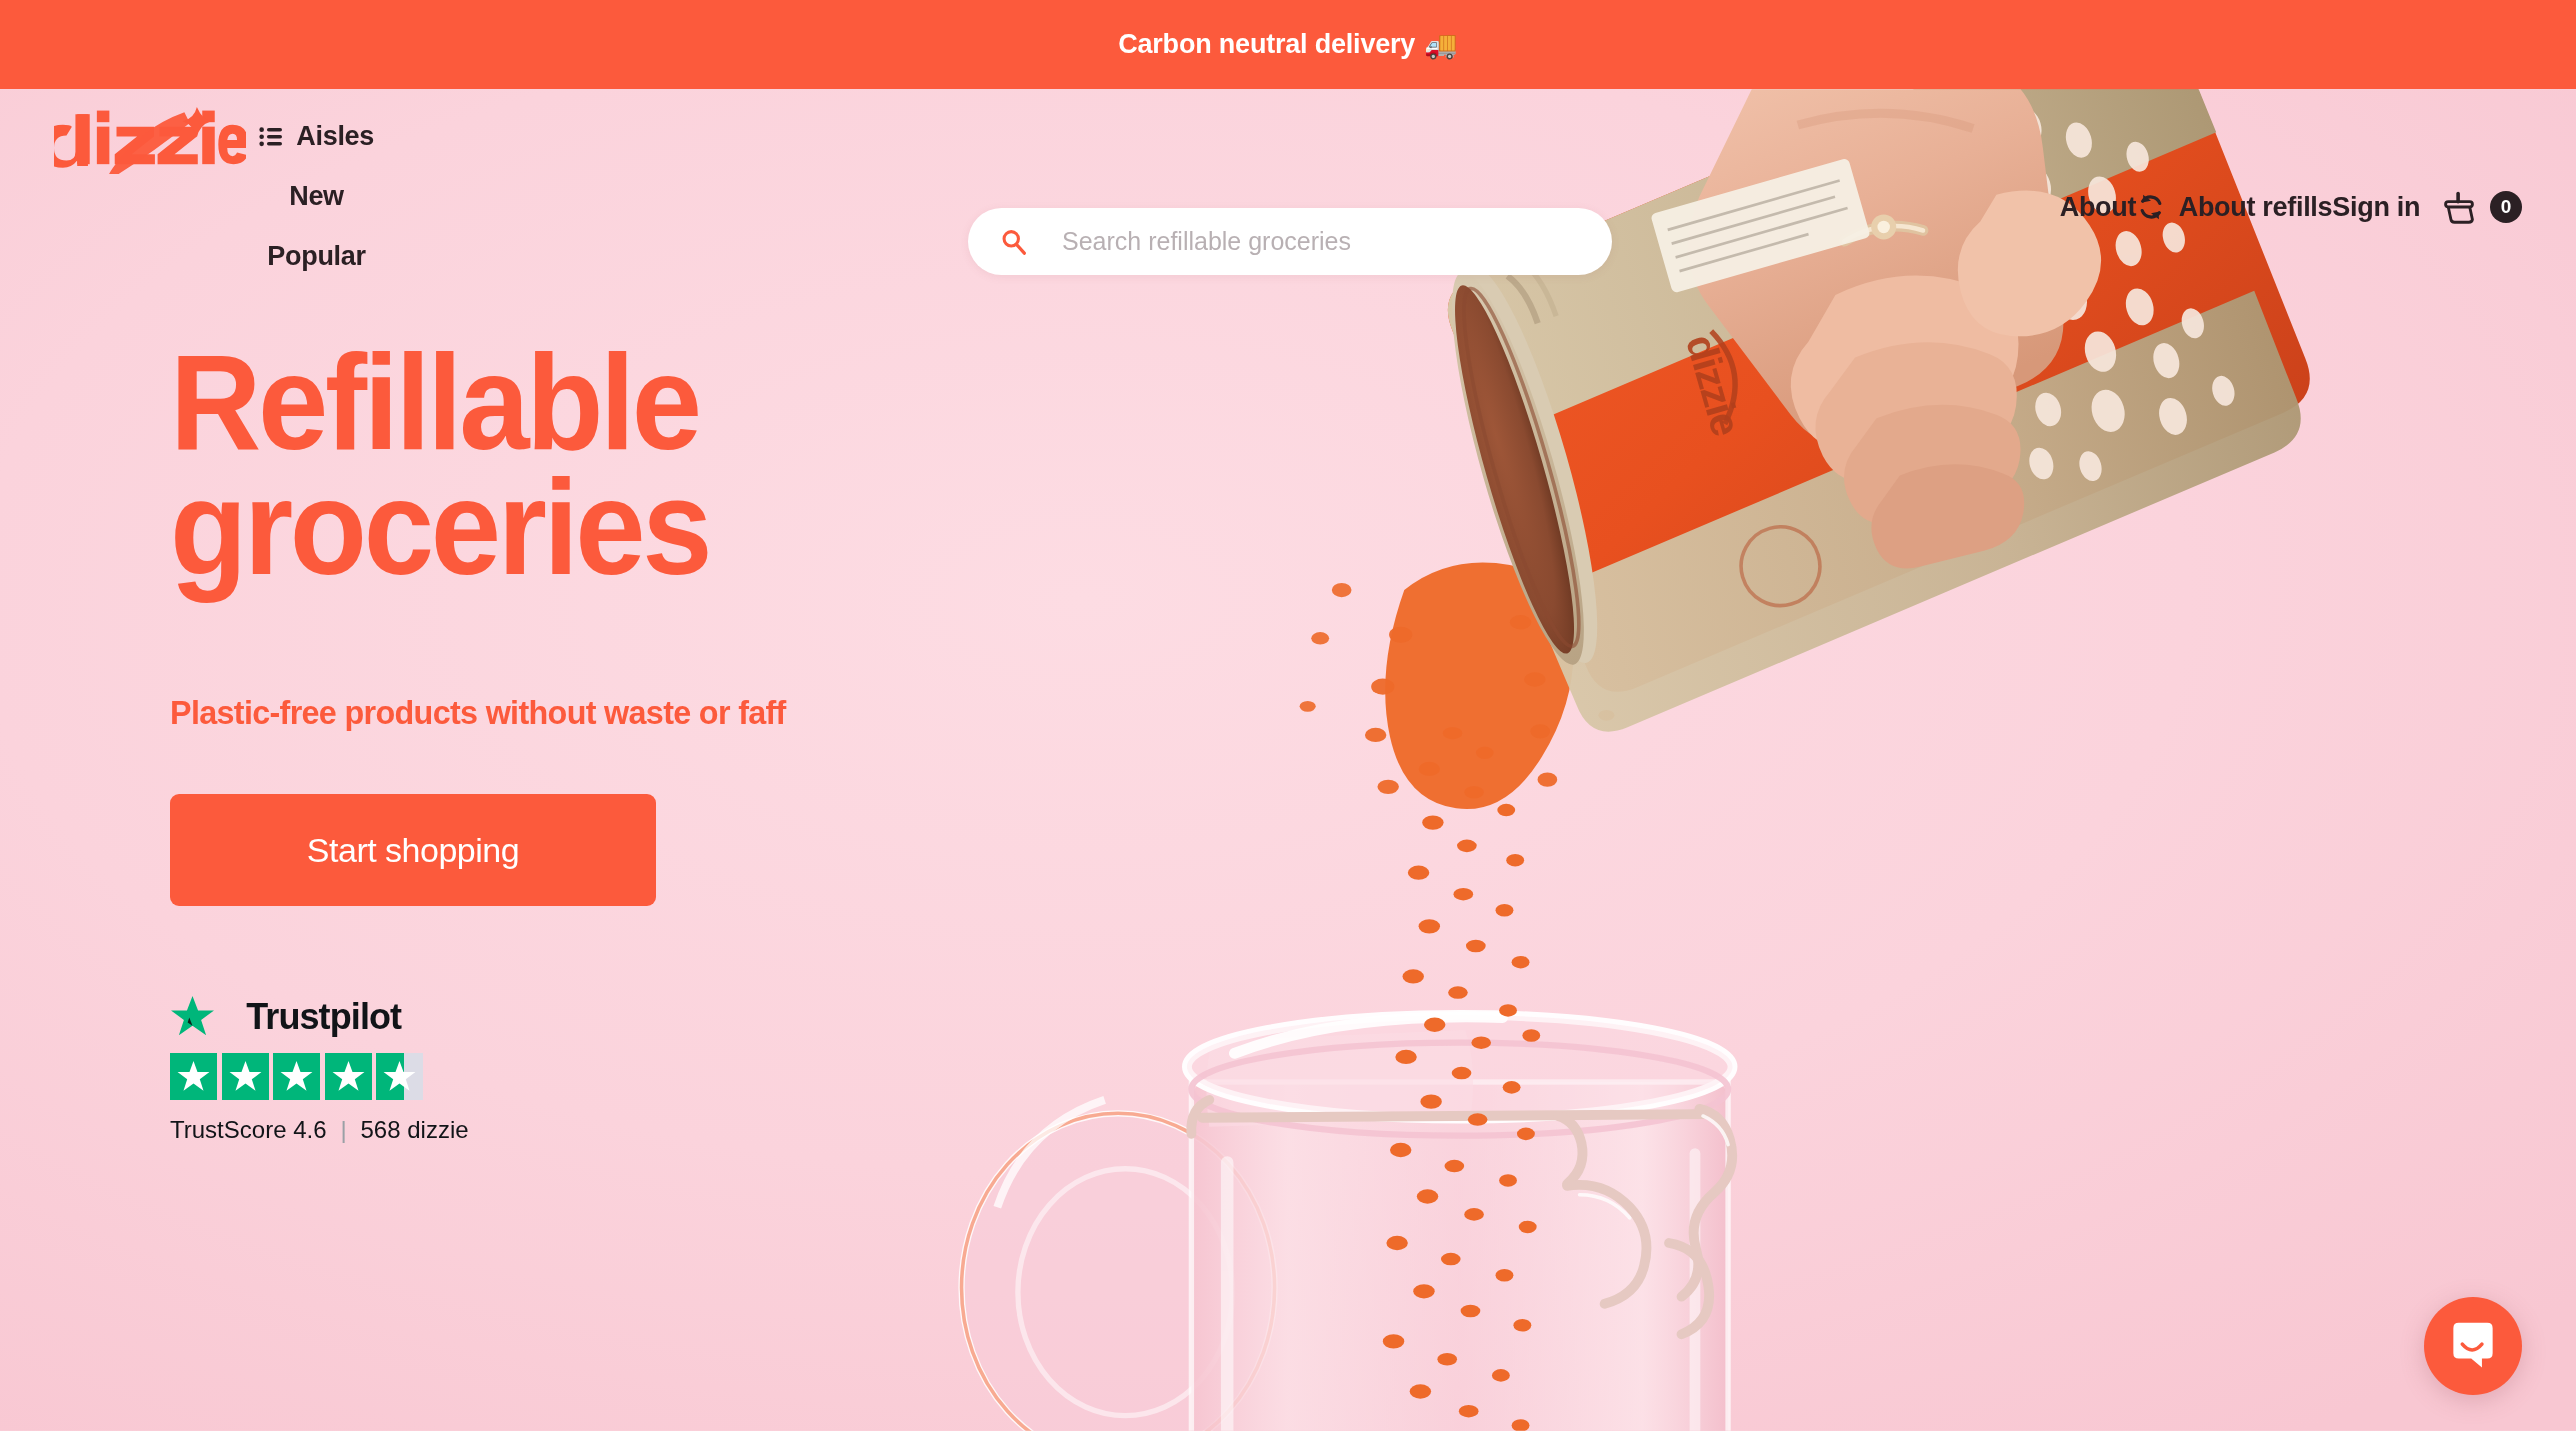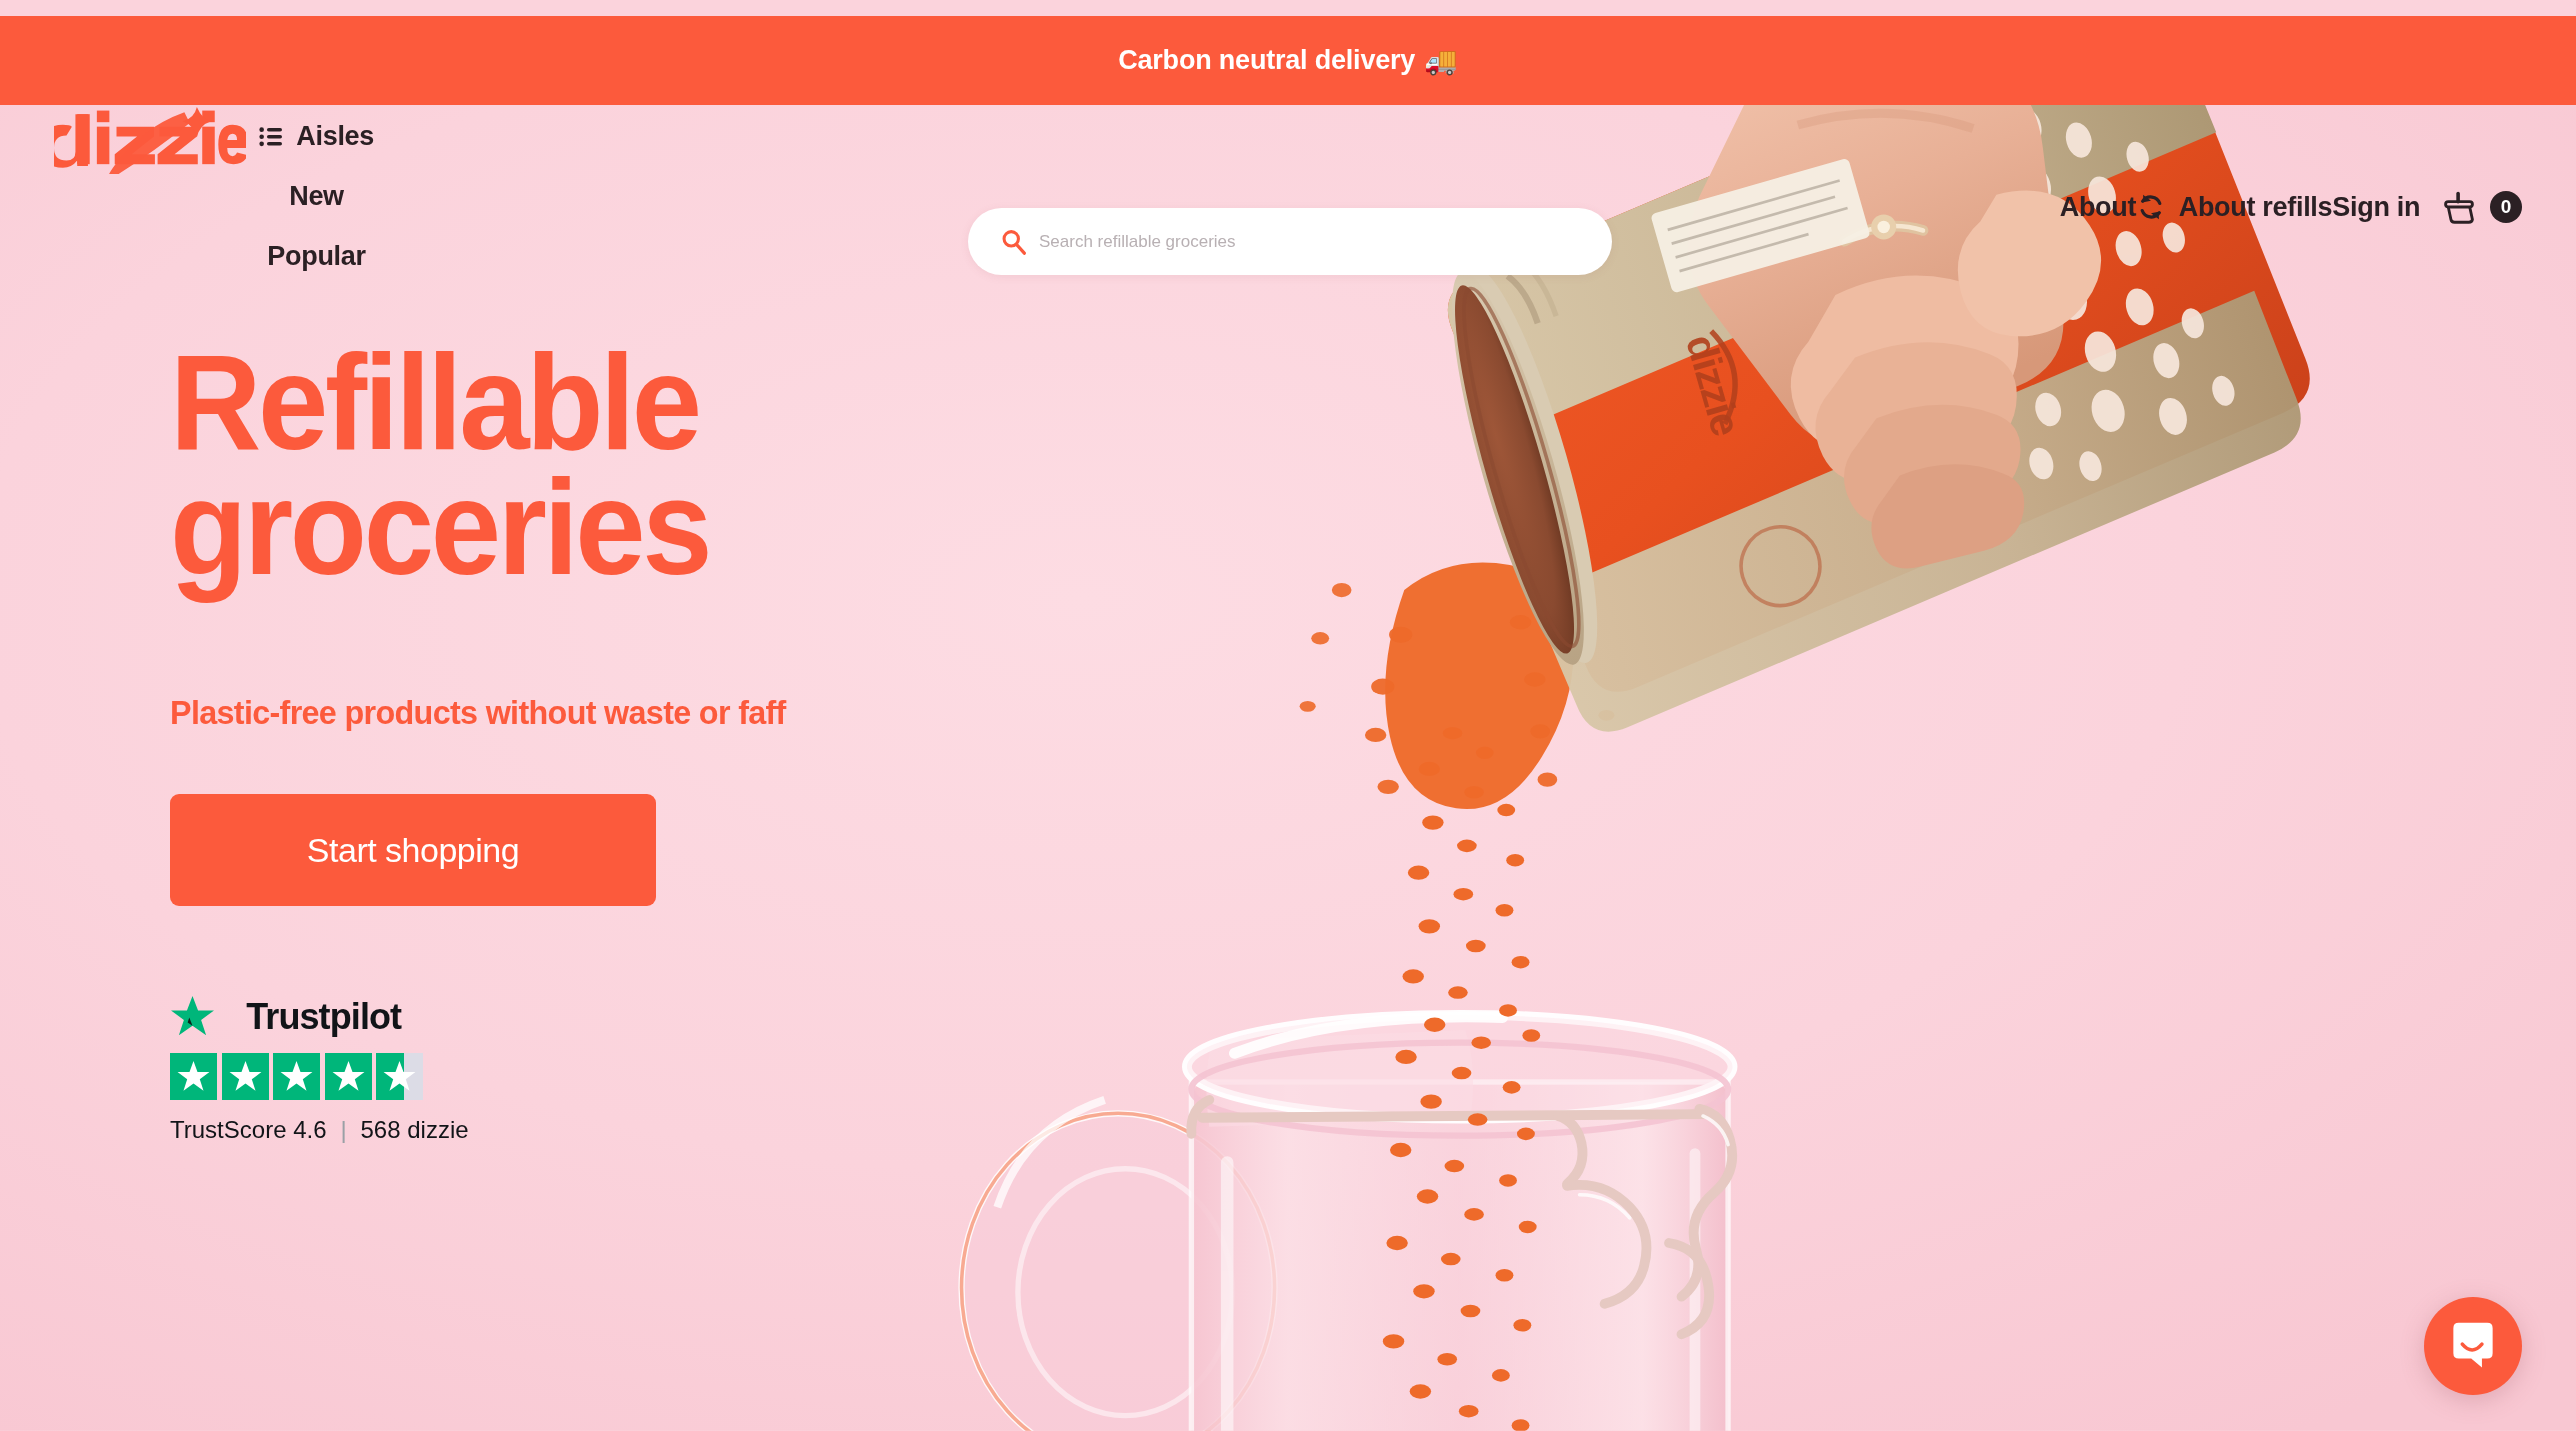--- a/index.html
+++ b/index.html
@@ -7,21 +7,21 @@
     width:2576px; height:1431px;
     overflow:hidden;
     background:#FBD3DC;
     font-family:"Liberation Sans", sans-serif;
   }
 
   #page { position:relative; width:2576px; height:1431px; overflow:hidden; background:#FBD3DC; }
 
   
   .banner {
-    position:absolute; top:16px; left:0; width:2576px; height:89px;
+    position:absolute; top:0; left:0; width:2576px; height:89px;
     background:#FC5A3C;
     display:flex; align-items:center; justify-content:center;
     z-index:40;
   }
   .banner-text {
     color:#ffffff; font-size:27px; font-weight:700;
     letter-spacing:-0.2px; white-space:nowrap;
     font-family:"Liberation Sans", sans-serif;
   }
   .truck-emoji { font-size:27px; margin-left:9px; display:inline-block; }
@@ -60,21 +60,21 @@
   .search-box {
     width:100%; height:100%;
     background:#ffffff; border-radius:36px;
     display:flex; align-items:center;
     padding-left:32px;
     box-shadow:0 1.8px 9px rgba(160,90,100,0.10);
   }
   .search-icon { width:27px; height:27px; flex:none; }
   .search-input {
     border:none; outline:none; background:transparent;
-    font-size:17px; color:#3a3033; margin-left:12px;
+    font-size:25px; color:#3a3033; margin-left:35px;
     width:501px;
     font-family:"Liberation Sans", sans-serif;
   }
   .search-input::placeholder { color:#b8b0b3; }
 
   .nav-right {
     position:absolute; right:54px; top:118px;
     transform:translateY(-50%);
     display:flex; align-items:center; 
     z-index:32;

